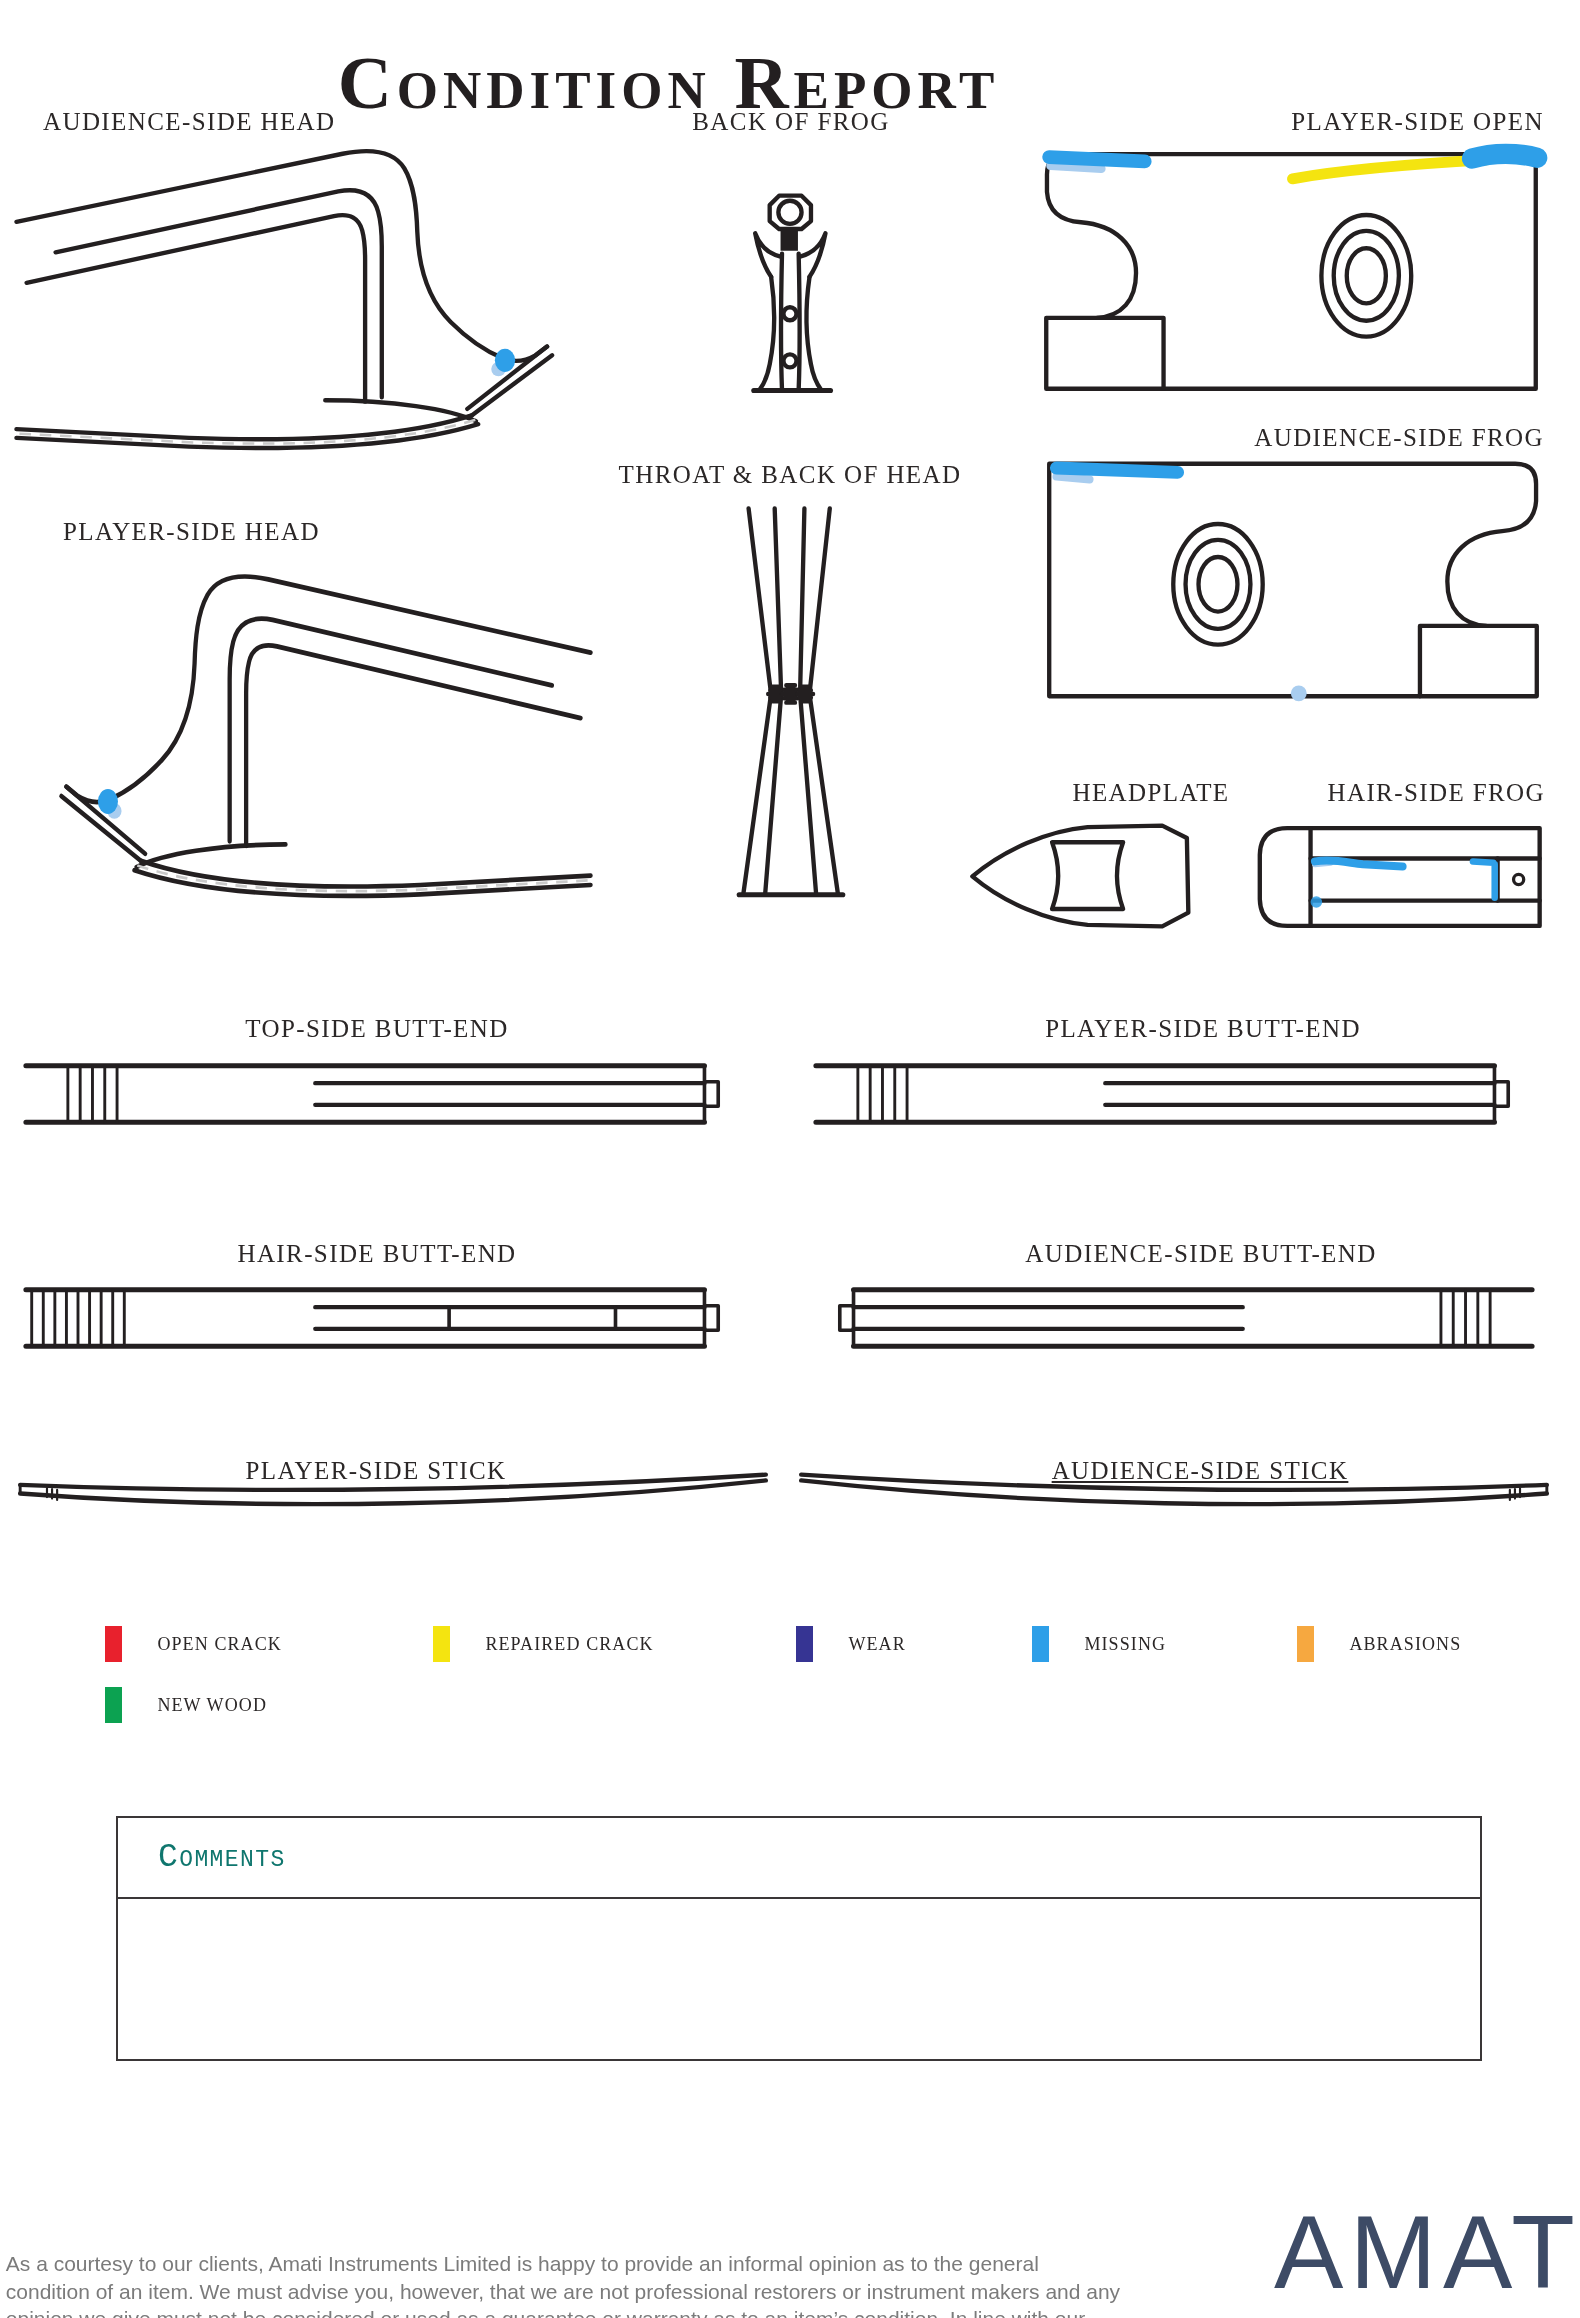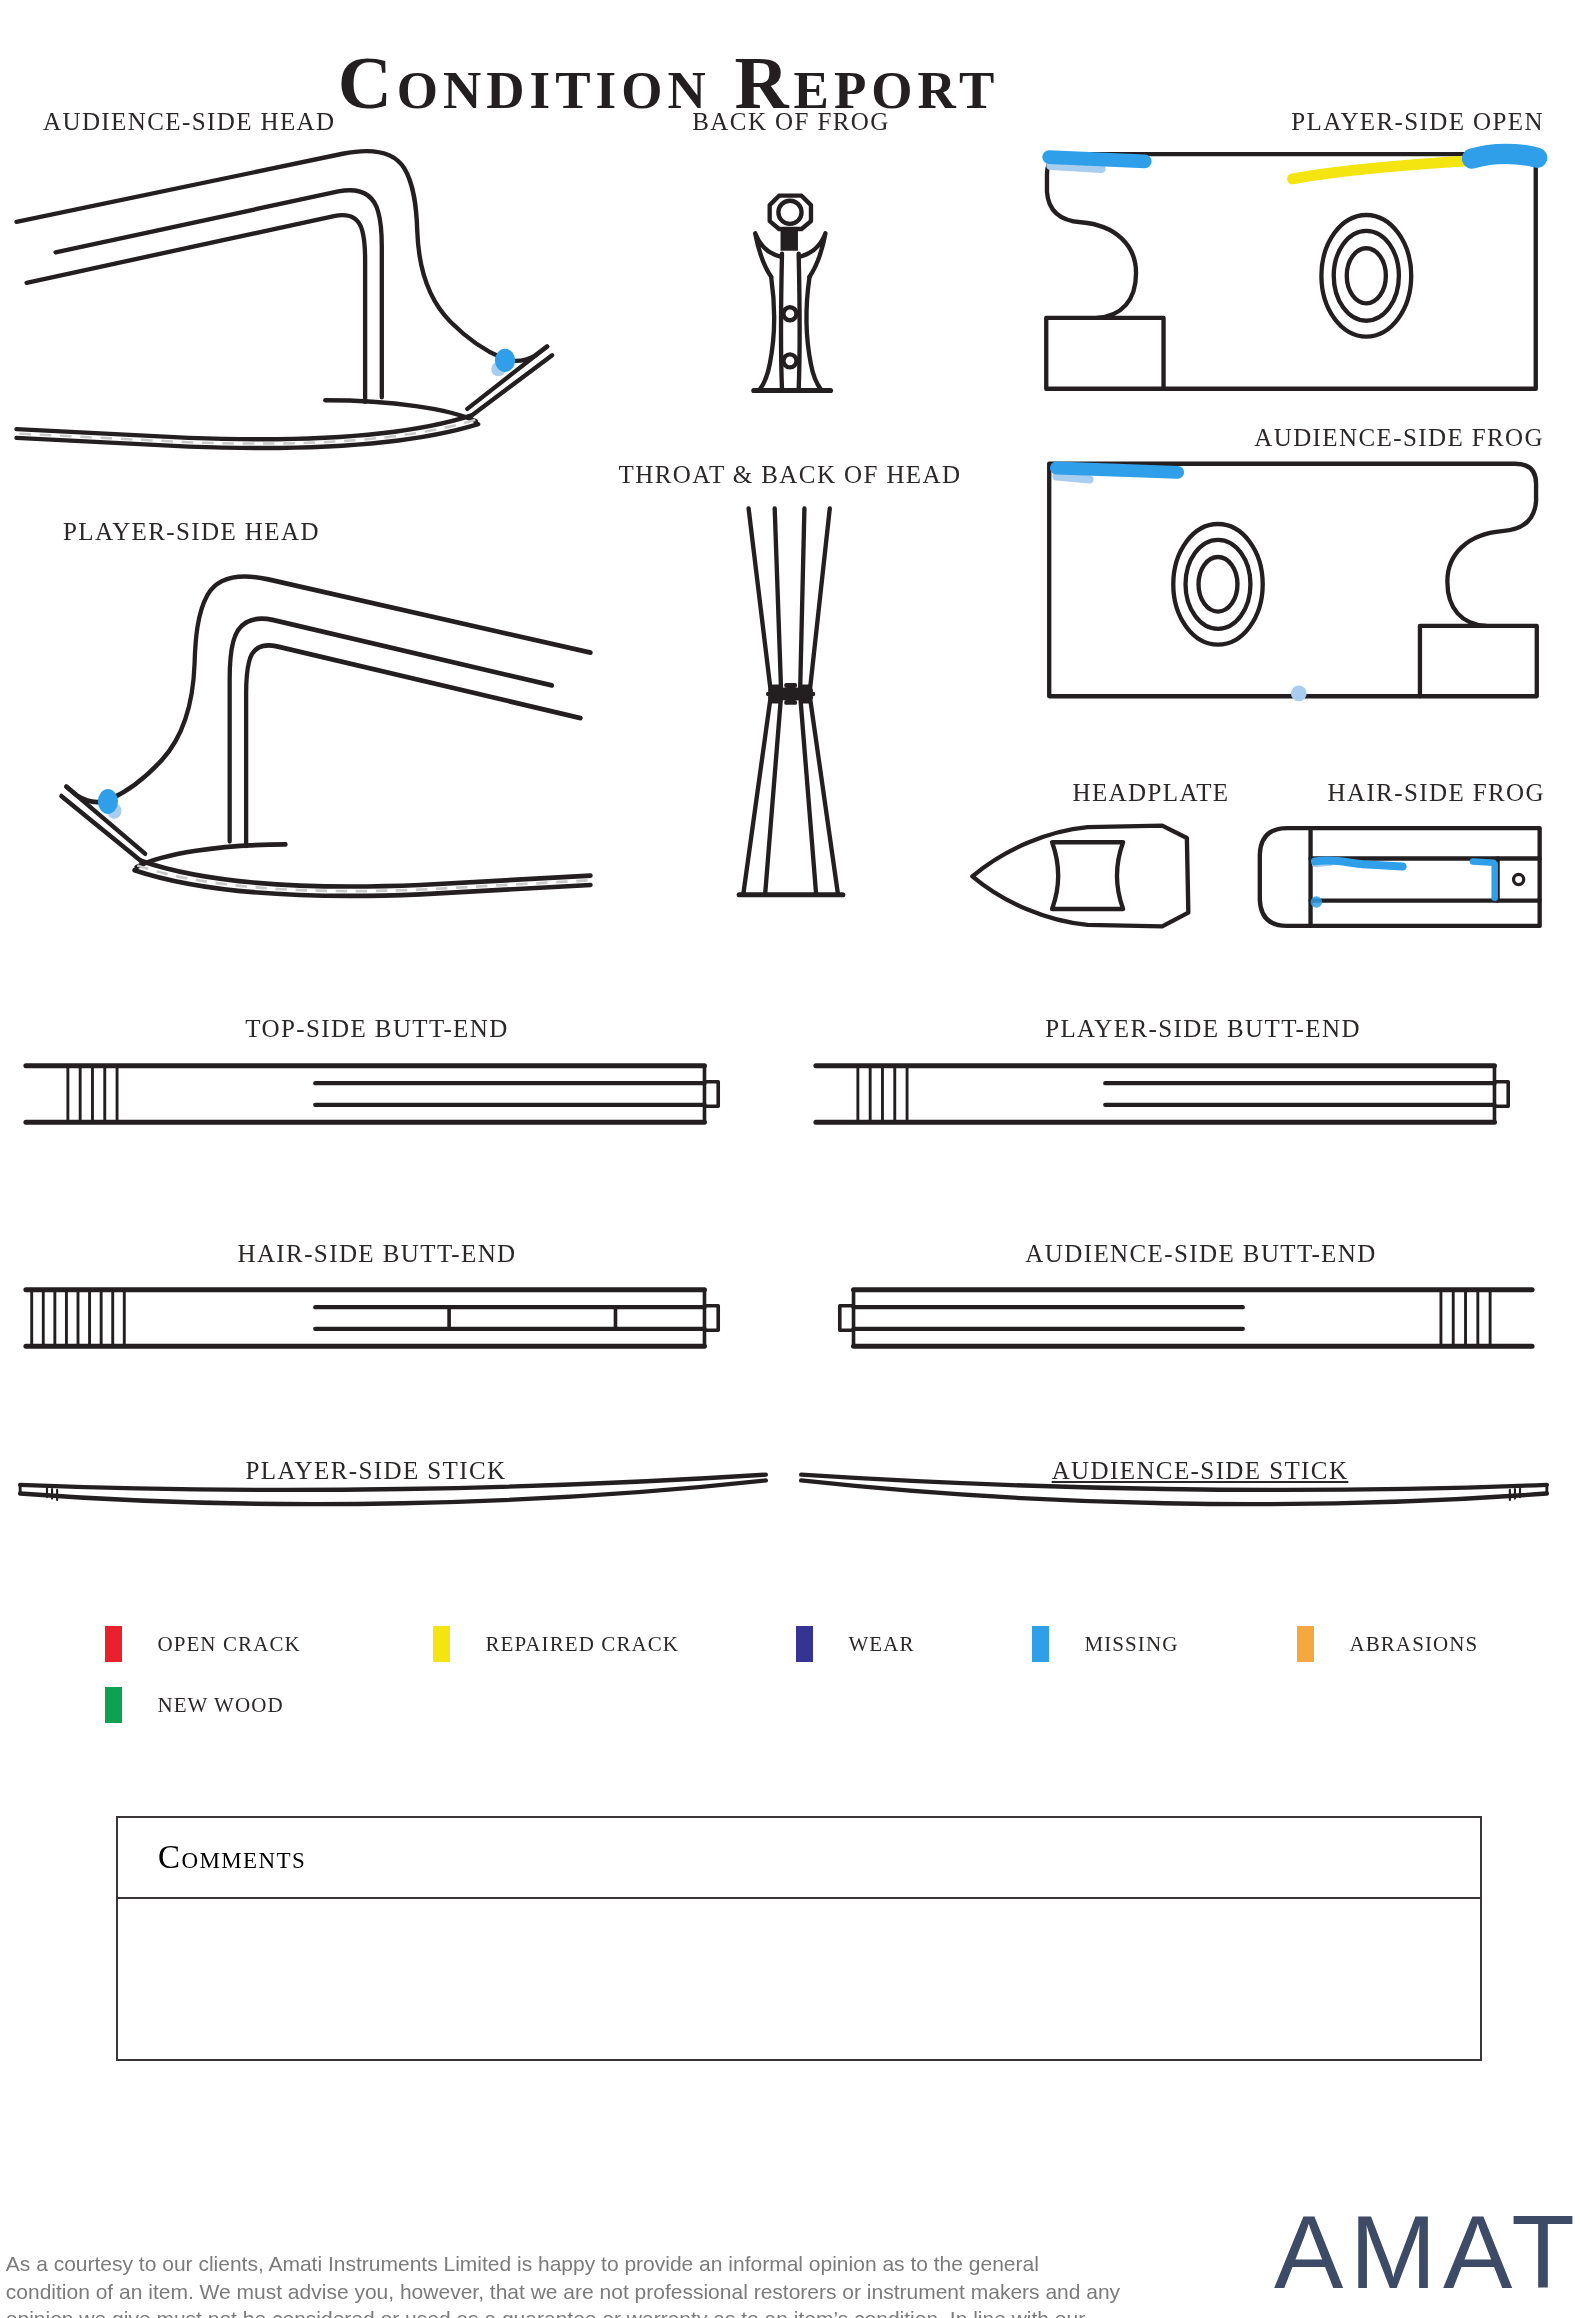--- a/index.html
+++ b/index.html
@@ -20,25 +20,25 @@
   .ink-fill{fill:var(--ink);stroke:none;}
   .dash{stroke:#C9C9C9;stroke-width:3.5;stroke-dasharray:16 12;fill:none;}
   .mk-missing{stroke:var(--missing);fill:none;stroke-linecap:round;}
   .mk-missing-f{fill:var(--missing);stroke:none;}
   .mk-missing-lt{stroke:var(--missing_light);fill:none;stroke-linecap:round;}
   .mk-missing-ltf{fill:var(--missing_light);stroke:none;}
   .mk-repaired{stroke:var(--repaired_crack);fill:none;stroke-linecap:round;}
   
   .legend-item{display:flex;align-items:center;gap:35px;}
   .swatch{width:17.4px;height:36px;flex:0 0 auto;}
-  .legend-label{font-size:21px;letter-spacing:1.1px;color:#2b2727;white-space:nowrap;}
+  .legend-label{font-size:18px;letter-spacing:1.1px;color:#2b2727;white-space:nowrap;}
   
   #comments-box{left:116px;top:1816px;width:1366px;height:245px;border:2.9px solid #3a3637;box-sizing:border-box;}
   #comments-header{height:79px;border-bottom:2.9px solid #3a3637;display:flex;align-items:center;}
-  #comments-title{font-variant:small-caps;font-size:33px;letter-spacing:1.4px;padding-left:40px;color:#000000;}
+  #comments-title{font-variant:small-caps;font-size:33px;letter-spacing:1.4px;padding-left:40px;color:#0f766e;font-family:Liberation Mono, monospace;}
   #comments-input{height:160px;width:100%;}
   
   #disclaimer{left:5.8px;top:2229px;width:1116px;font-family:"Liberation Sans",sans-serif;
     font-size:21px;line-height:1.32;color:var(--disclaimer_gray);}
   #brand-logo{left:1274px;top:2200px;font-family:"Liberation Sans",sans-serif;
     font-size:104px;letter-spacing:6.5px;color:var(--logo_navy);line-height:1;}
 </style>
 </head>
 <body>
 

